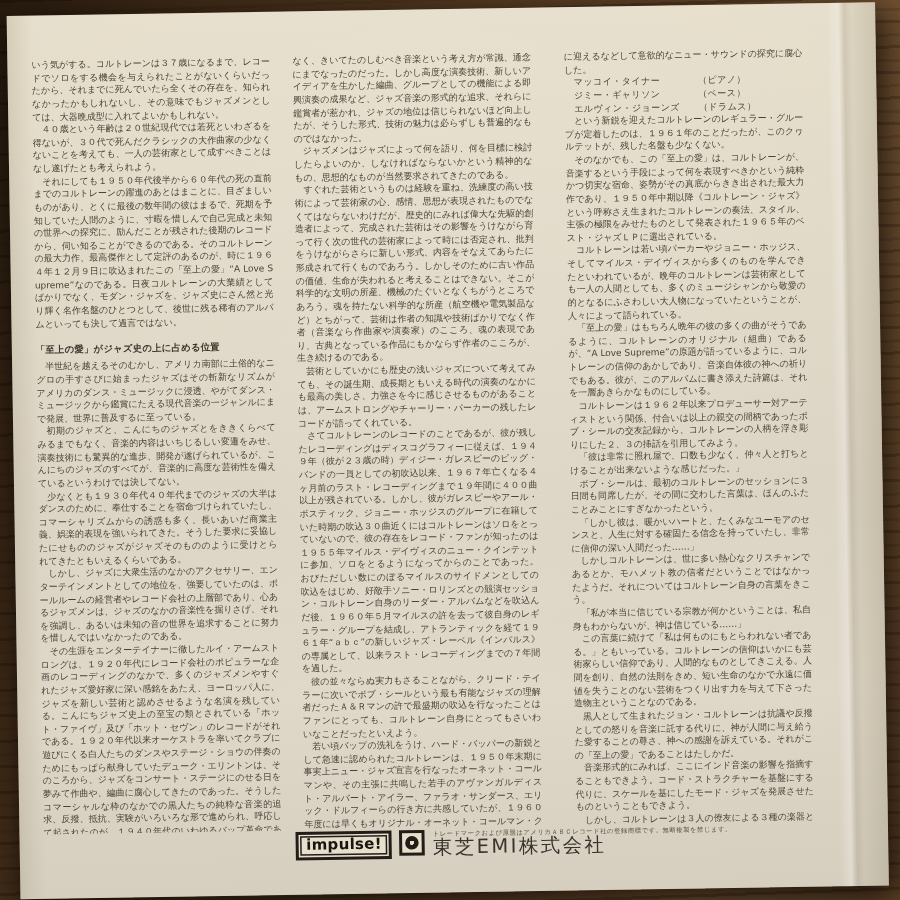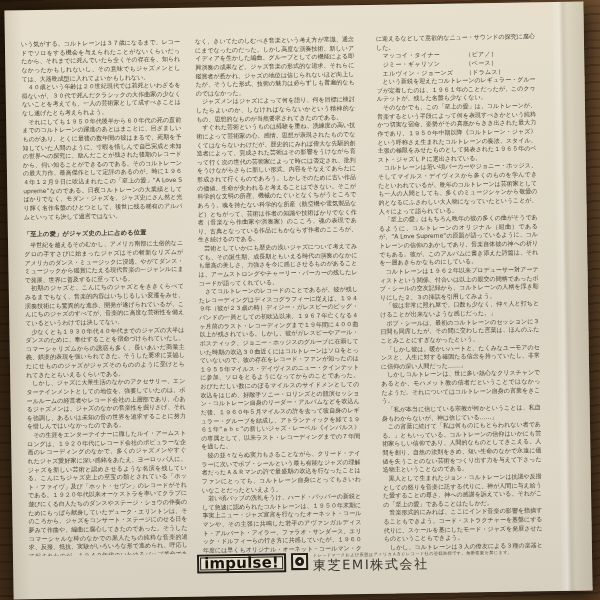--- a/index.html
+++ b/index.html
@@ -37,21 +37,21 @@
   }
   .personnel p{letter-spacing:.3px;}
   .footer{
     position:absolute;left:184px;top:547px;display:flex;align-items:flex-start;gap:5px;
   }
   .impulse-outer{
     border:2px solid #211d18;padding:1px;background:#e7dfcc;flex:0 0 auto;
   }
   .impulse-inner{
     border:1px solid #211d18;padding:0 3px;
-    font-weight:700;font-size:15px;line-height:11px;color:#181511;
+    font-weight:700;font-size:10px;line-height:11px;color:#181511;
     letter-spacing:.2px;
   }
   .abc-box{
     width:13px;height:13px;border:2px solid #211d18;background:#e7dfcc;
     display:flex;align-items:center;justify-content:center;flex:0 0 auto;
   }
   .abc-circle{
     width:9px;height:9px;border-radius:50%;
     background:radial-gradient(circle,#e7dfcc 0 1.4px,#211d18 1.5px);
   }

